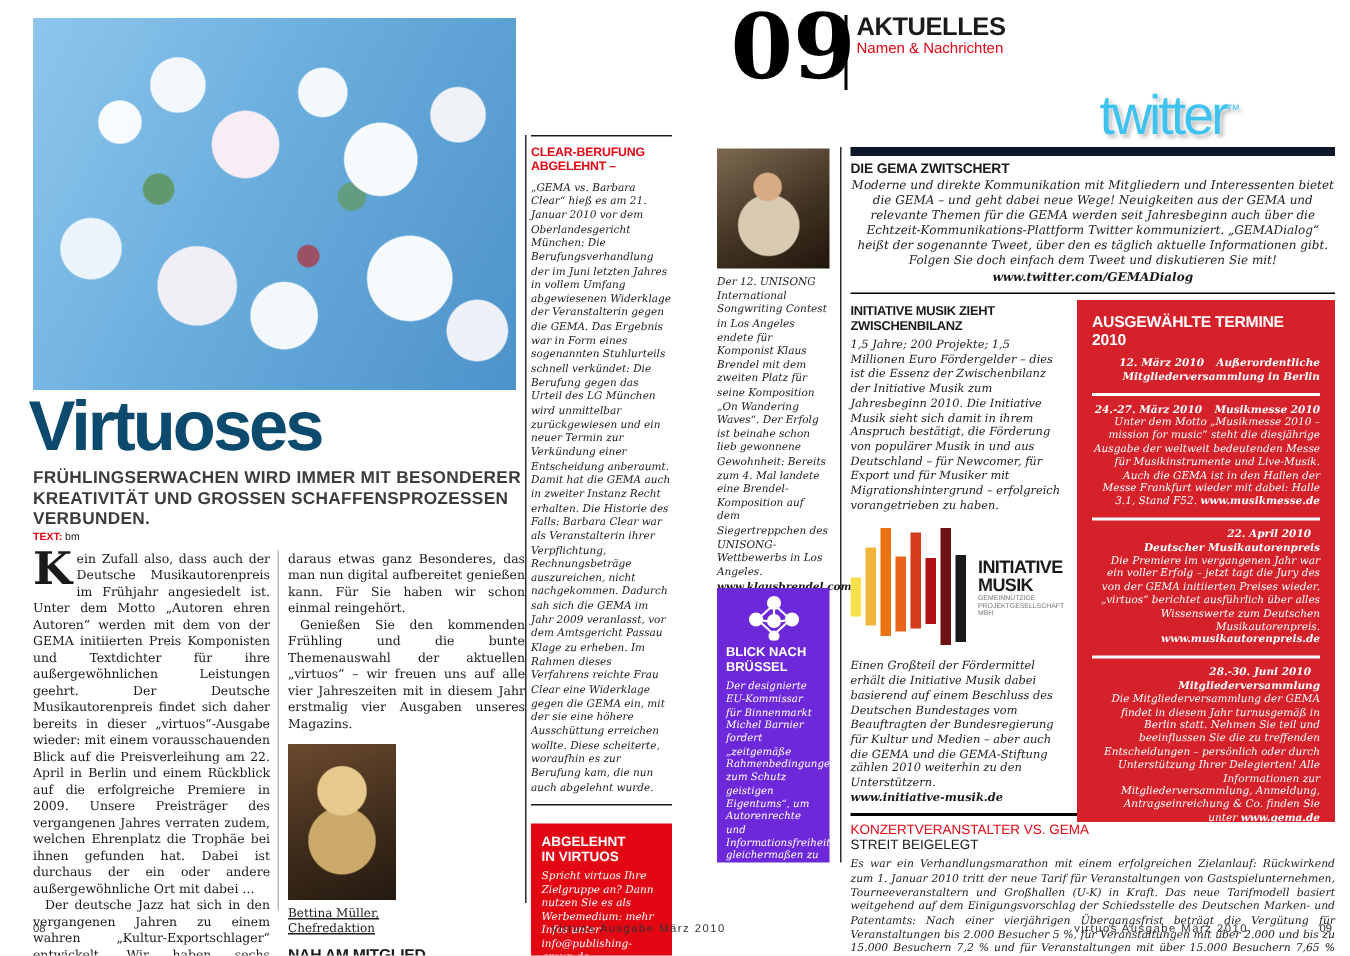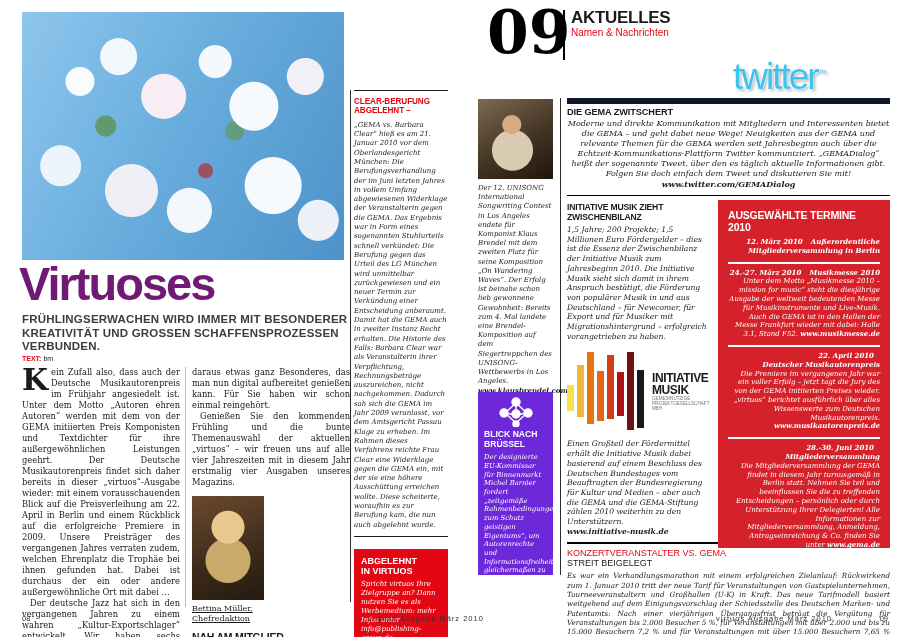--- a/index.html
+++ b/index.html
@@ -23,21 +23,21 @@
       radial-gradient(circle at 12% 62%, rgba(255,255,255,.85) 0 20px, rgba(255,255,255,0) 21px),
       radial-gradient(circle at 34% 72%, rgba(255,245,248,.9) 0 26px, rgba(255,255,255,0) 27px),
       radial-gradient(circle at 57% 64%, rgba(170,60,70,.8) 0 7px, rgba(255,255,255,0) 8px),
       radial-gradient(circle at 52% 80%, rgba(255,255,255,.92) 0 22px, rgba(255,255,255,0) 23px),
       radial-gradient(circle at 78% 70%, rgba(255,255,255,.95) 0 28px, rgba(255,255,255,0) 29px),
       radial-gradient(circle at 92% 84%, rgba(255,250,252,.9) 0 20px, rgba(255,255,255,0) 21px),
       radial-gradient(circle at 26% 46%, rgba(90,140,60,.7) 0 10px, rgba(255,255,255,0) 11px),
       radial-gradient(circle at 66% 48%, rgba(100,150,70,.6) 0 9px, rgba(255,255,255,0) 10px),
       linear-gradient(118deg, #8ec6ec 0%, #6aaede 45%, #4d92c9 100%); }
   .headline { position:absolute; left:19px; top:256px; font-family:"Liberation Sans", sans-serif;
-    font-weight:bold; font-size:47px; letter-spacing:-2px; color:#701a75; }
+    font-weight:bold; font-size:47px; letter-spacing:-2px; color:#0c4a6e; }
   .subhead { position:absolute; left:22px; top:313px; width:330px; font-family:"Liberation Sans", sans-serif;
     font-weight:bold; font-size:11.5px; line-height:13.5px; color:#3c3c3c; letter-spacing:.2px; }
   .text-credit { position:absolute; left:22px; top:355px; font-size:7px; font-family:"Liberation Sans", sans-serif; }
   .text-credit .lbl { color:#e30613; font-weight:bold; }
   .bodycol { position:absolute; top:367px; width:158px; font-size:8.3px; line-height:11px; text-align:justify; }
   .bodycol p { margin-bottom:0; text-indent:8px; }
   .bodycol p.first { text-indent:0; }
   .dropcap { float:left; font-size:30px; line-height:26px; font-weight:bold; padding-right:3px; font-family:"DejaVu Serif", serif; }
   .col1 { left:22px; }
   .col2 { left:192px; }

